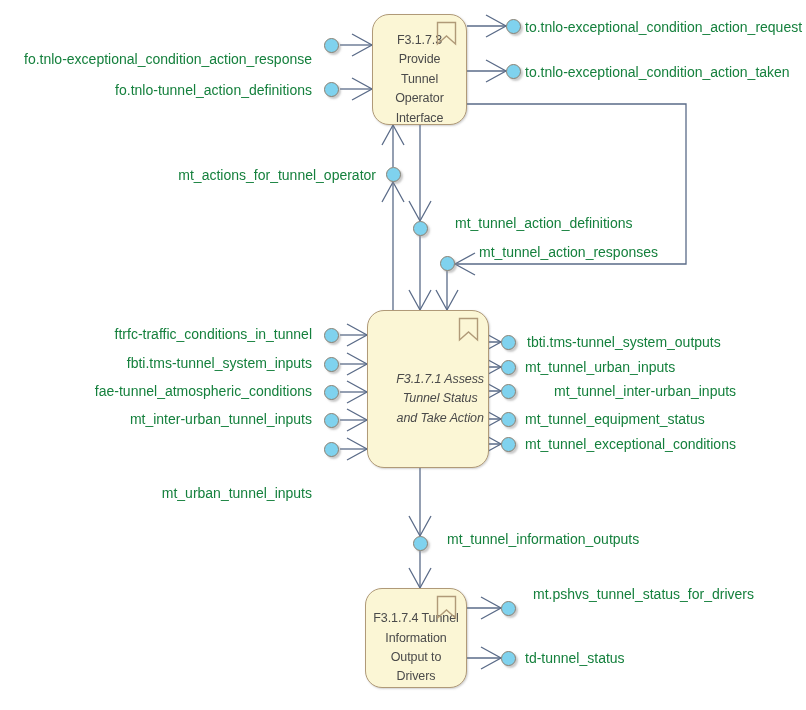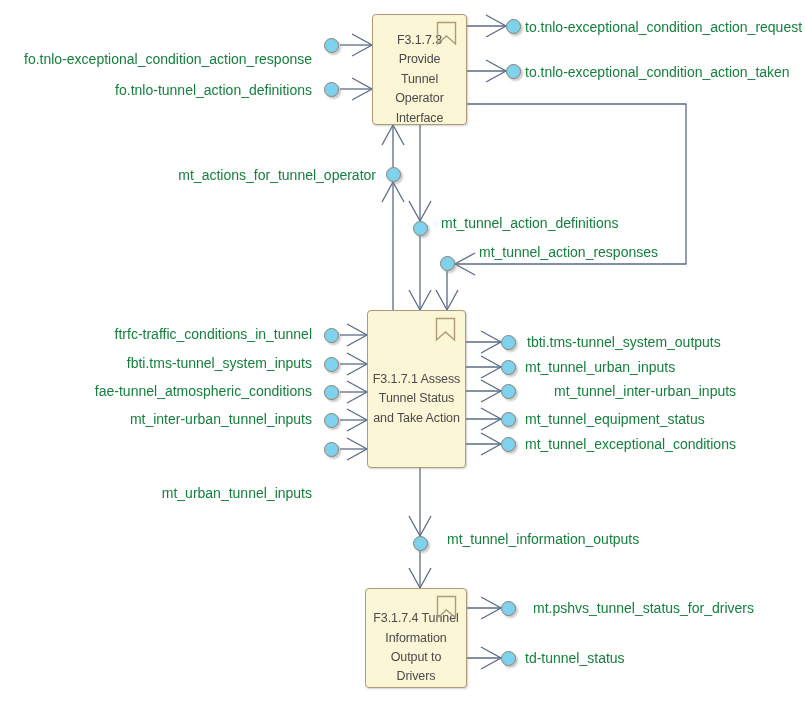--- a/index.html
+++ b/index.html
@@ -23,25 +23,25 @@
     top: 0;
     width: 806px;
     height: 710px;
     pointer-events: none;
   }
   .node {
     position: absolute;
     box-sizing: border-box;
     background: #fbf6d5;
     border: 1px solid #b09a78;
-    border-radius: 4px;
+    border-radius: 17px;
     box-shadow: 1px 1px 2px rgba(120,120,120,0.35);
     display: flex;
     align-items: center;
-    justify-content: center;
+    justify-content: flex-end;
     padding: 26px 4px 6px 4px;
   }
   .node-label {
     font-size: 12.5px;
     line-height: 1.55;
     color: #4a4a4a;
     text-align: center;
     letter-spacing: -0.1px;
     white-space: pre-line;
   }
@@ -147,21 +147,21 @@
 
   <div class="node" style="left:372px; top:14px; width:95px; height:111px;">
     <svg class="bookmark" viewBox="0 0 21 25">
       <path d="M1.5 1.5 L19.5 1.5 L19.5 23 L10.5 15 L1.5 23 Z" fill="none" stroke="#b09a78" stroke-width="1.4"></path>
     </svg>
     <div class="node-label">F3.1.7.3 Provide
 Tunnel Operator
 Interface</div>
   </div>
 
-  <div class="node" style="left:367px; top:310px; width:99px; height:158px;">
+  <div class="node" style="left:367px; top:310px; width:122px; height:158px;font-style:italic;">
     <svg class="bookmark" viewBox="0 0 21 25">
       <path d="M1.5 1.5 L19.5 1.5 L19.5 23 L10.5 15 L1.5 23 Z" fill="none" stroke="#b09a78" stroke-width="1.4"></path>
     </svg>
     <div class="node-label">F3.1.7.1 Assess
 Tunnel Status
 and Take Action</div>
   </div>
 
   <div class="node" style="left:365px; top:588px; width:102px; height:100px;">
     <svg class="bookmark" viewBox="0 0 21 25">
@@ -181,21 +181,21 @@
   <div class="port" style="left:506px; top:19px;"></div>
   <div class="plabel right" style="left:525px; top:20px;">to.tnlo-exceptional_condition_action_request</div>
 
   <div class="port" style="left:506px; top:64px;"></div>
   <div class="plabel right" style="left:525px; top:65px;">to.tnlo-exceptional_condition_action_taken</div>
 
   <div class="port" style="left:386px; top:167px;"></div>
   <div class="plabel left" style="left:70px; top:168px; width:306px;">mt_actions_for_tunnel_operator</div>
 
   <div class="port" style="left:413px; top:221px;"></div>
-  <div class="plabel right" style="left:441px; top:216px;text-align:center;">mt_tunnel_action_definitions</div>
+  <div class="plabel right" style="left:455px; top:216px;text-align:center;">mt_tunnel_action_definitions</div>
 
   <div class="port" style="left:440px; top:256px;"></div>
   <div class="plabel right" style="left:479px; top:245px;">mt_tunnel_action_responses</div>
 
   <div class="port" style="left:324px; top:328px;"></div>
   <div class="plabel left" style="left:20px; top:327px; width:292px;">ftrfc-traffic_conditions_in_tunnel</div>
 
   <div class="port" style="left:324px; top:357px;"></div>
   <div class="plabel left" style="left:20px; top:356px; width:292px;">fbti.tms-tunnel_system_inputs</div>
 
@@ -220,18 +220,18 @@
   <div class="port" style="left:501px; top:412px;"></div>
   <div class="plabel right" style="left:525px; top:412px;">mt_tunnel_equipment_status</div>
 
   <div class="port" style="left:501px; top:437px;"></div>
   <div class="plabel right" style="left:525px; top:437px;">mt_tunnel_exceptional_conditions</div>
 
   <div class="port" style="left:413px; top:536px;"></div>
   <div class="plabel right" style="left:447px; top:532px;">mt_tunnel_information_outputs</div>
 
   <div class="port" style="left:501px; top:601px;"></div>
-  <div class="plabel right" style="left:525px; top:601px;padding-left:8px;">mt.pshvs_tunnel_status_for_drivers</div>
+  <div class="plabel right" style="left:525px; top:587px;padding-left:8px;">mt.pshvs_tunnel_status_for_drivers</div>
 
   <div class="port" style="left:501px; top:651px;"></div>
   <div class="plabel right" style="left:525px; top:651px;">td-tunnel_status</div>
 
 </div>
 
 </body></html>

